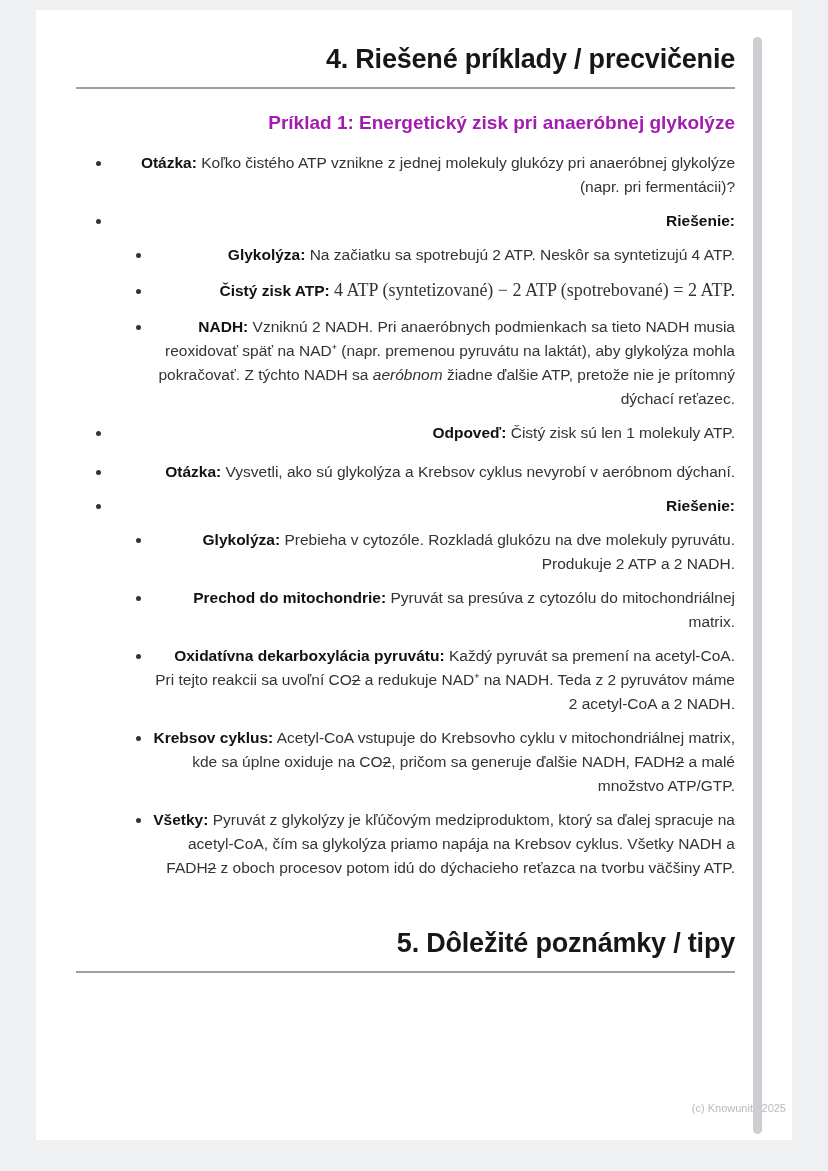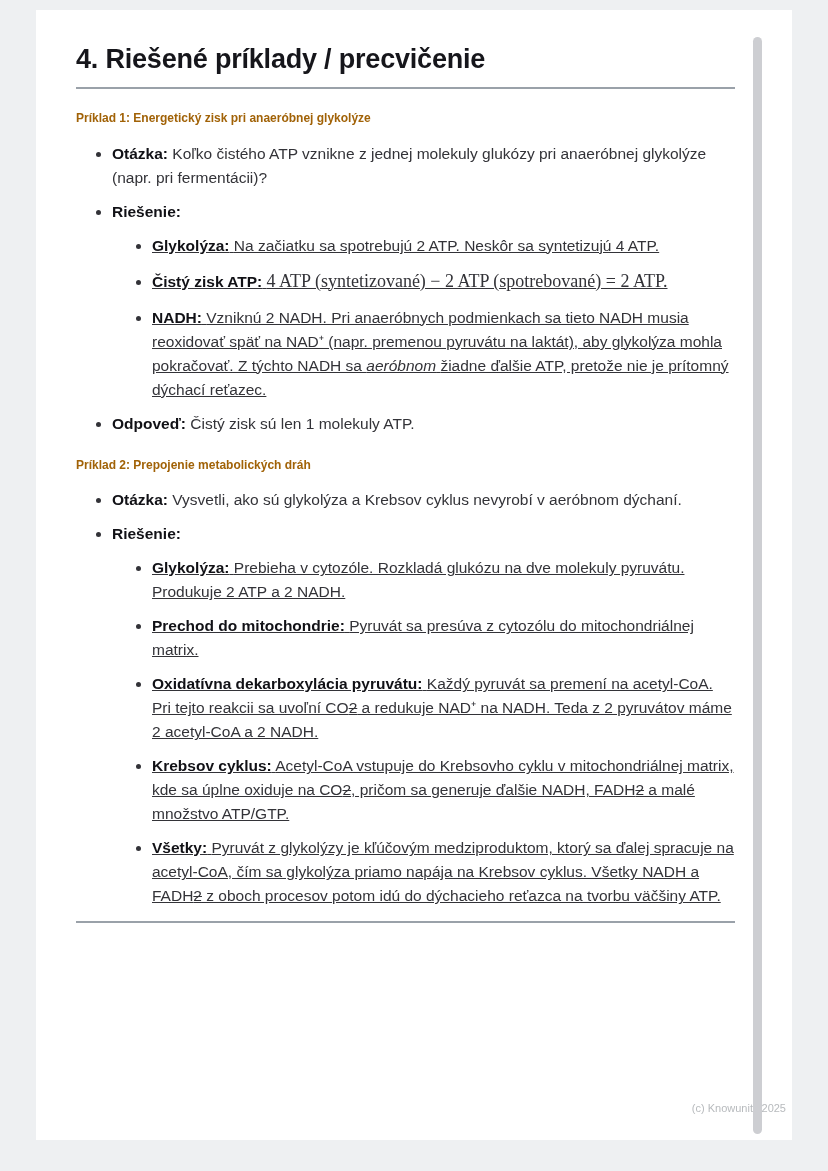--- a/index.html
+++ b/index.html
@@ -12,43 +12,44 @@
     font-family: "Liberation Sans", sans-serif;
     color: #333338;
   }
   .page {
     position: absolute;
     top: 10px; left: 36px;
     width: 756px; height: 1130px;
     background: #ffffff;
     padding: 34px 57px 0 40px;
     overflow: hidden;
+    text-align: right;
   }
   h2 {
     margin: 0;
     font-size: 27px;
     line-height: 1.15;
     color: #16161b;
     letter-spacing: -0.2px;
     font-weight: bold;
   }
   .rule {
     border: none;
     border-top: 2px solid #9aa1a9;
     margin: 12px 0 0 0;
   }
   .sub {
     margin: 22px 0 0 0;
-    font-size: 12px;
+    font-size: 19px;
     font-weight: bold;
-    color: #a16207;
+    color: #a21caf;
     line-height: 1.3;
   }
   ul { margin: 15px 0 0 0; padding-left: 36px; list-style: disc outside; }
-  ul ul { margin-top: 10px; padding-left: 40px; text-decoration: underline; }
+  ul ul { margin-top: 10px; padding-left: 40px; }
   li {
     margin-top: 10px;
     font-size: 15.5px;
     line-height: 1.55;
     color: #333338;
   }
   .b { font-weight: bold; color: #111116; }
   .math {
     font-family: "Liberation Serif", serif;
     font-size: 18px;
@@ -106,21 +107,20 @@
             <span>žiadne ďalšie ATP, pretože nie je prítomný dýchací reťazec.</span>
           </li>
         </ul>
       </li>
       <li>
         <span class="b">Odpoveď:</span>
         <span>Čistý zisk sú len 1 molekuly ATP.</span>
       </li>
     </ul>
 
-    <p class="sub">Príklad 2: Prepojenie metabolických dráh</p>
 
     <ul class="lvl1">
       <li>
         <span class="b">Otázka:</span>
         <span>Vysvetli, ako sú glykolýza a Krebsov cyklus nevyrobí v aeróbnom dýchaní.</span>
       </li>
       <li>
         <span class="b">Riešenie:</span>
         <ul class="lvl2">
           <li>
@@ -142,19 +142,20 @@
           <li>
             <span class="b">Všetky:</span>
             <span>Pyruvát z glykolýzy je kľúčovým medziproduktom, ktorý sa ďalej spracuje na acetyl-CoA, čím sa glykolýza priamo napája na Krebsov cyklus. Všetky NADH a FADH</span><span class="st">2</span><span> z oboch procesov potom idú do dýchacieho reťazca na tvorbu väčšiny ATP.</span>
           </li>
         </ul>
       </li>
     </ul>
   </section>
 
   <section class="section-5">
+    <h2>5. Dôležité poznámky / tipy</h2>
     <hr class="rule">
   </section>
 
 </div>
 
 <div class="scrollbar-thumb"></div>
 <div class="footer">(c) Knowunity 2025</div>
 
 </body></html>

